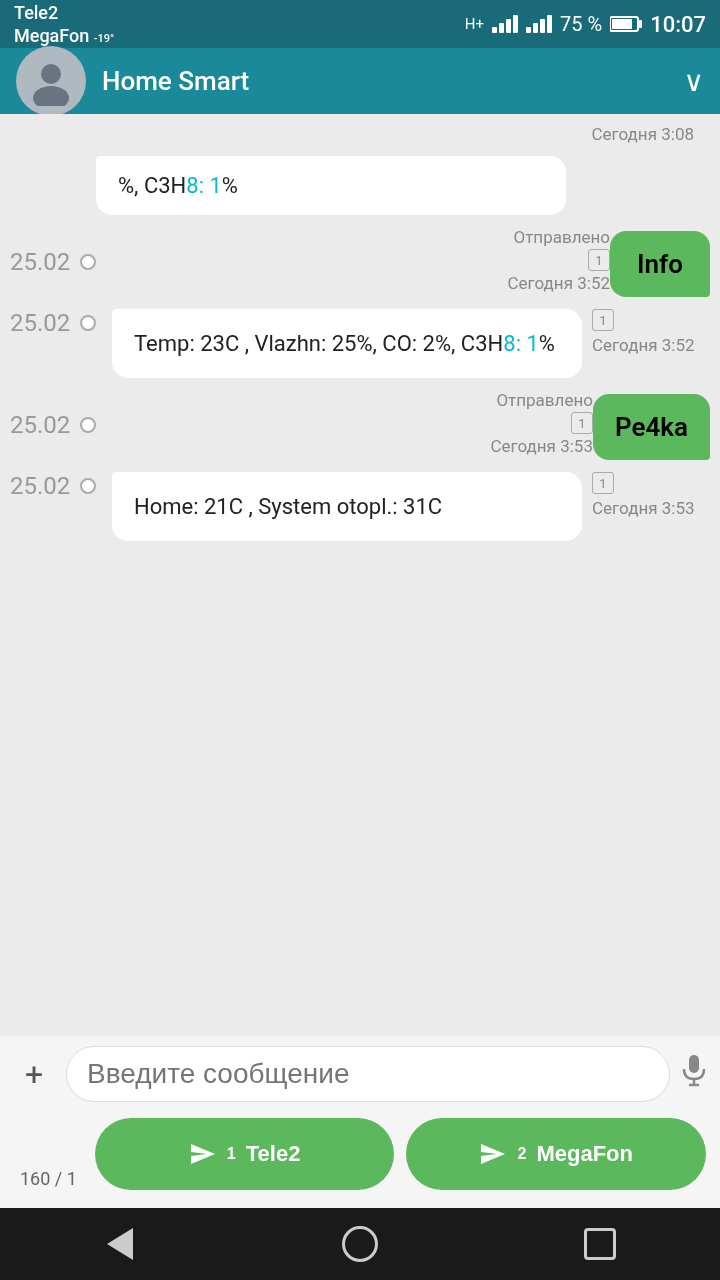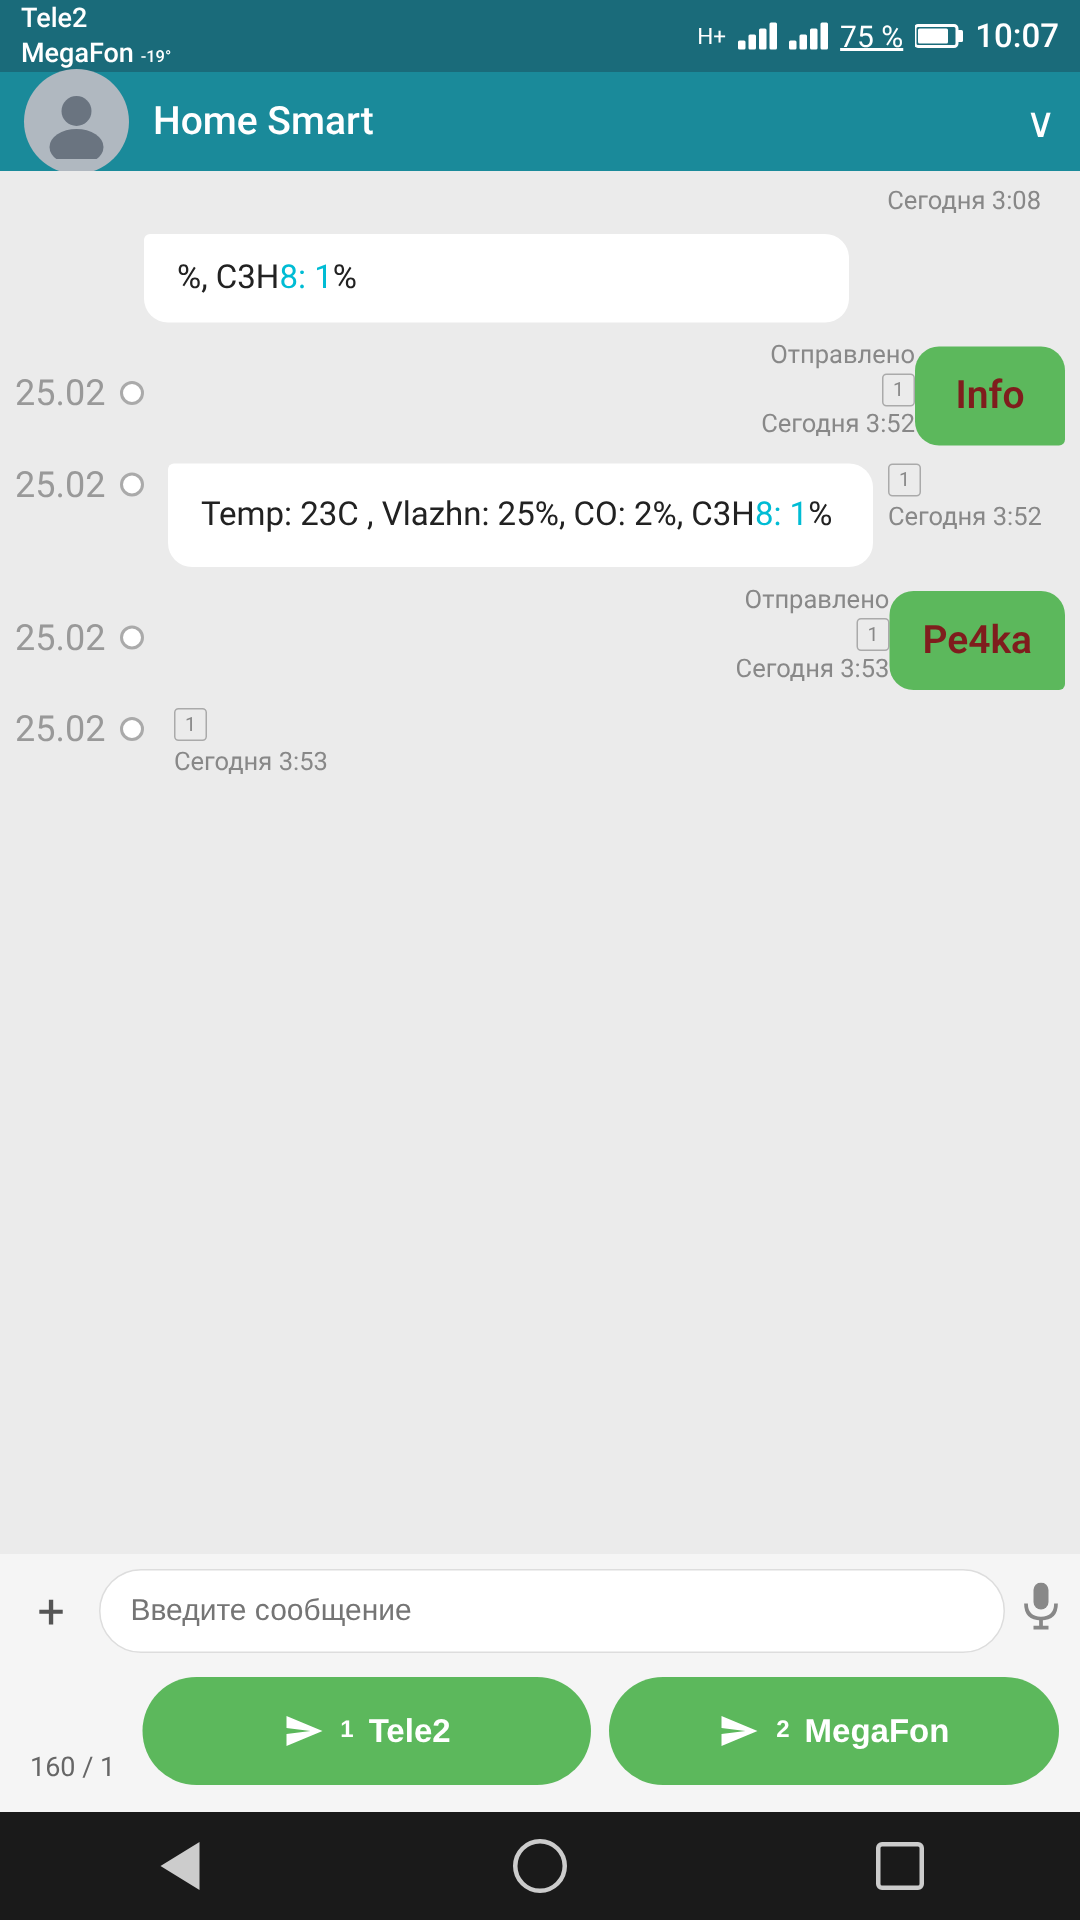--- a/index.html
+++ b/index.html
@@ -21,21 +21,21 @@
       justify-content: space-between;
       align-items: center;
       padding: 6px 14px;
       height: 48px;
       flex-shrink: 0;
     }
     .status-left { font-size: 18px; font-weight: 500; line-height: 1.3; }
     .status-right { display: flex; align-items: center; gap: 8px; font-size: 20px; }
     .signal-icon { display: inline-flex; align-items: flex-end; gap: 2px; }
     .signal-bar { background: white; width: 5px; display: inline-block; border-radius: 1px; }
-    .battery-text { font-size: 20px; text-decoration: underline; }
+    .battery-text { font-size: 20px; }
     .time-text { font-size: 22px; font-weight: 500; }
     .h-plus { font-size: 15px; vertical-align: super; }
 
     
     .app-header {
       background: #1a8a9a;
       display: flex;
       align-items: center;
       padding: 10px 16px;
       height: 66px;
@@ -111,21 +111,21 @@
     }
     .sent-meta .meta-label { font-size: 17px; color: #888; }
     .sent-meta .meta-icon {
       display: inline-flex; align-items: center; justify-content: center;
       border: 1px solid #aaa; border-radius: 3px;
       width: 22px; height: 22px; font-size: 13px; color: #888; margin: 2px 0;
     }
     .sent-meta .meta-time { font-size: 17px; color: #888; }
     .bubble-sent {
       background: #5cb85c;
-      color: #7f1d1d;
+      color: #000000;
       border-radius: 16px 16px 4px 16px;
       padding: 18px 22px;
       font-size: 26px;
       font-weight: 600;
       min-width: 100px;
       text-align: center;
     }
 
     
     .msg-received-row {
@@ -199,21 +199,21 @@
       cursor: pointer;
       flex-shrink: 0;
       width: 40px; text-align: center;
     }
     .msg-input {
       flex: 1;
       height: 56px;
       border: 1px solid #ddd;
       border-radius: 28px;
       padding: 0 20px;
-      font-size: 20px;
+      font-size: 28px;
       color: #aaa;
       background: white;
       outline: none;
     }
     .mic-btn {
       font-size: 26px;
       color: #555;
       flex-shrink: 0;
     }
     .send-btn {
@@ -374,20 +374,23 @@
         <span class="meta-time">Сегодня 3:53</span>
       </div>
       <div class="bubble-sent">Pe4ka</div>
     </div>
   </div>
 
   <div class="msg-received-row">
     <div class="received-left">
       <span class="msg-date">25.02</span>
       <span class="msg-dot"></span>
+    </div>
+    <div class="bubble-received">
+      <span>Home: 21C , System otopl.: 31C</span>
     </div>
     <div class="received-meta">
       <span class="meta-icon">1</span>
       <span>Сегодня 3:53</span>
     </div>
   </div>
 
 </div>
 
 <div class="input-area">

